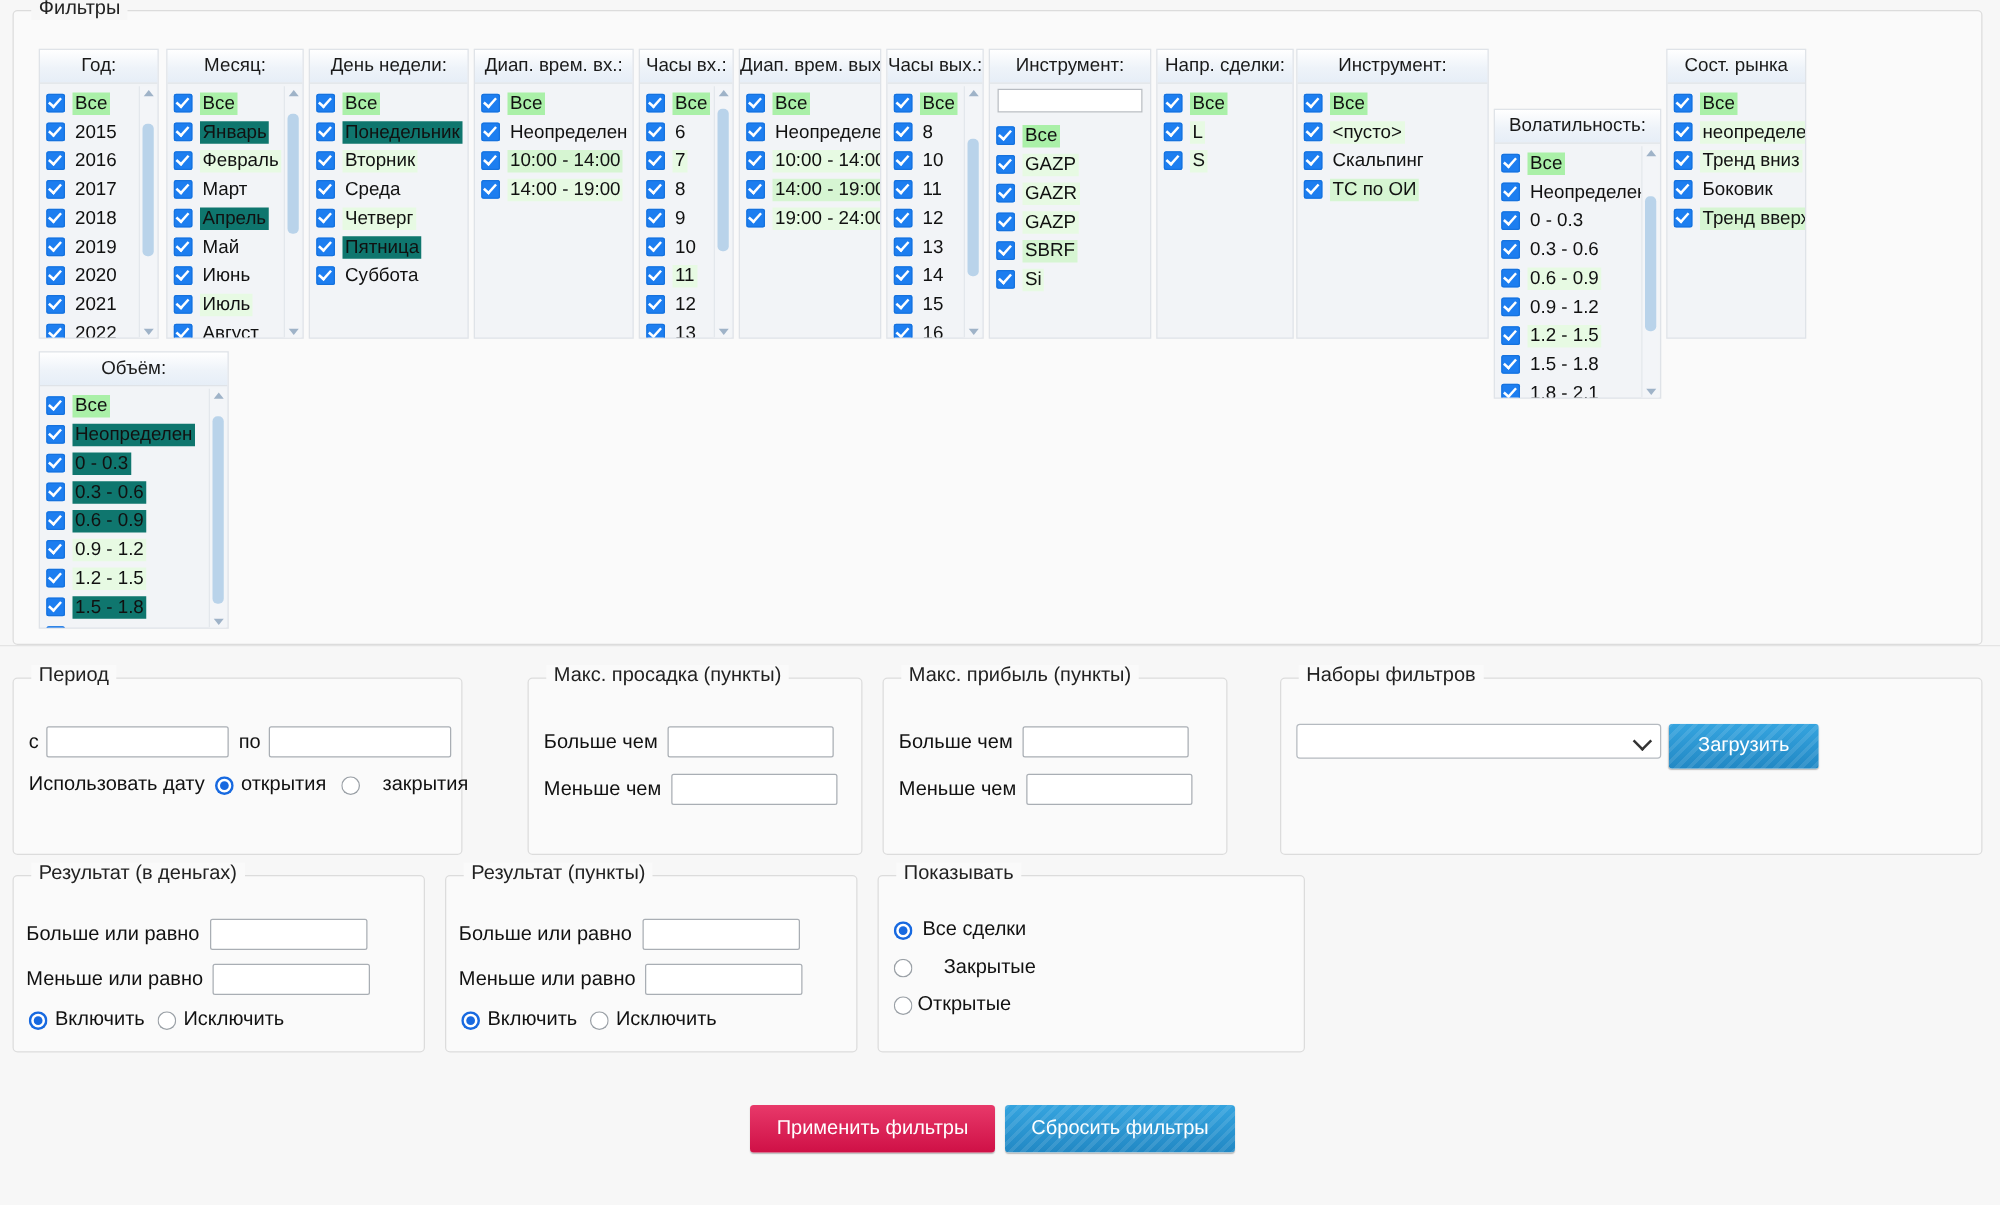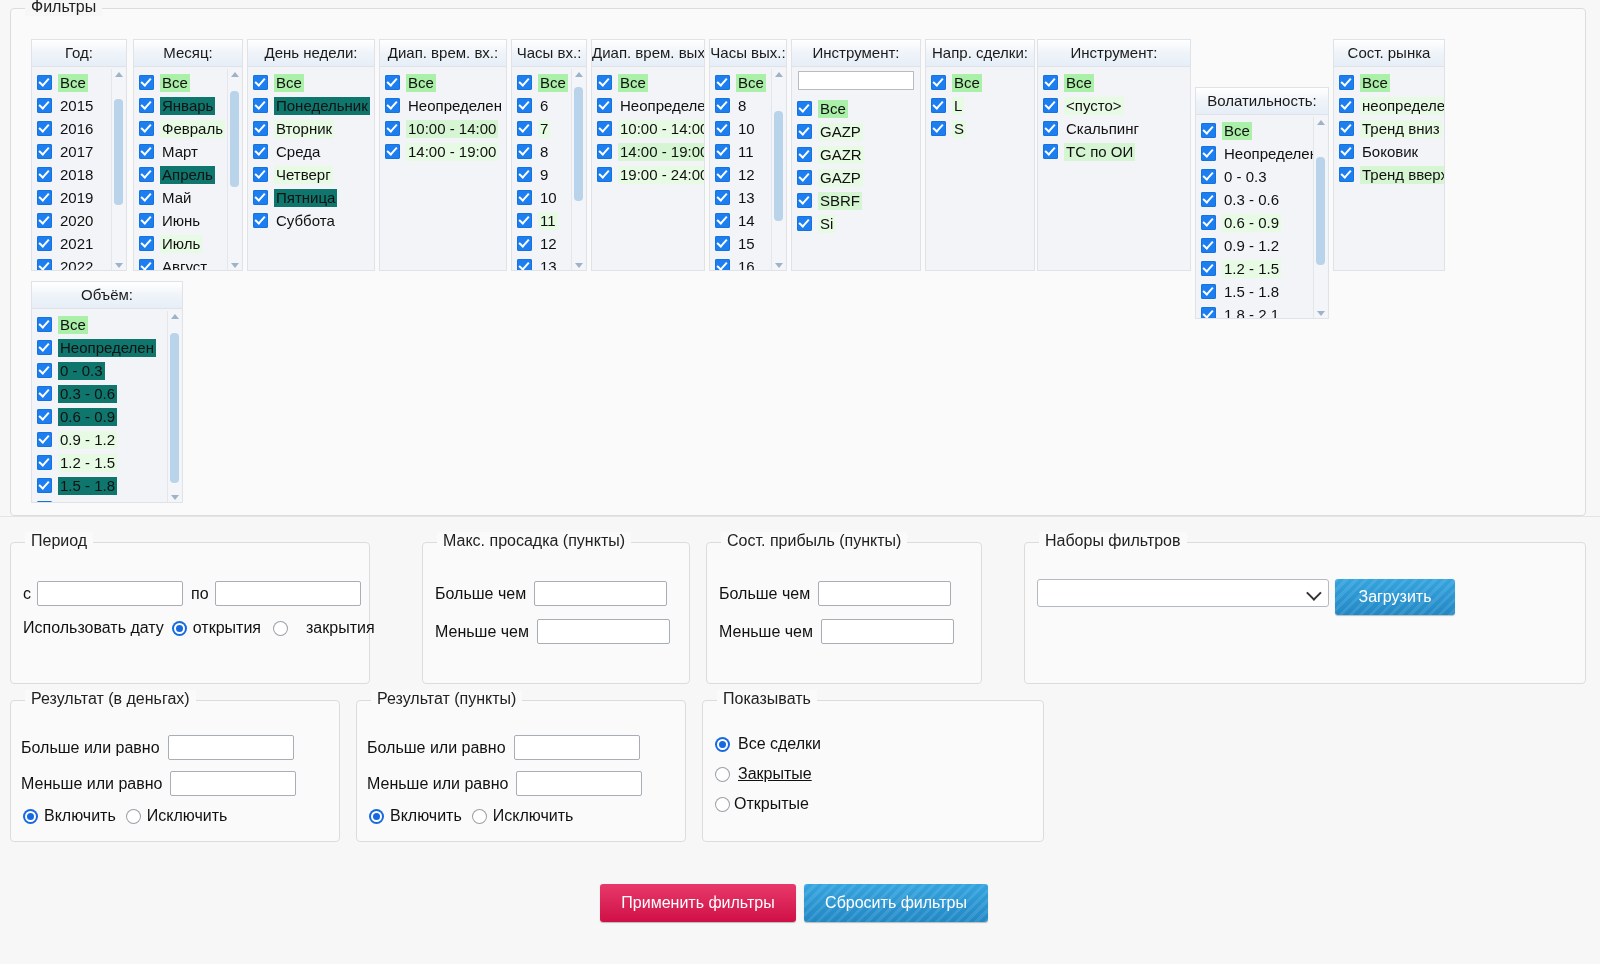--- a/index.html
+++ b/index.html
@@ -635,21 +635,21 @@
     <span class="t">Больше чем</span>
     <input class="tin" style="width: 133px; margin-left: 8px;" value="">
   </div>
   <div class="row" style="left:12px;top:76px;">
     <span class="t">Меньше чем</span>
     <input class="tin" style="width: 133px; margin-left: 8px;" value="">
   </div>
 </fieldset>
 
 <fieldset class="fs" style="left:704px;top:542px;width:276px;height:142px;">
-  <div class="lg">Сост. прибыль (пункты)</div>
+  <div class="lg">Макс. прибыль (пункты)</div>
   <div class="row" style="left:12px;top:38px;">
     <span class="t">Больше чем</span>
     <input class="tin" style="width: 133px; margin-left: 8px;" value="">
   </div>
   <div class="row" style="left:12px;top:76px;">
     <span class="t">Меньше чем</span>
     <input class="tin" style="width: 133px; margin-left: 8px;" value="">
   </div>
 </fieldset>
 
@@ -700,21 +700,21 @@
 
 <fieldset class="fs" style="left:700px;top:700px;width:342px;height:142px;">
   <div class="lg">Показывать</div>
   <div id="show-options">
       <div class="row" style="left: 12px; top: 34px;">
         <span class="rd on"></span>
         <span class="t" style="margin-left: 8px;">Все сделки</span>
       </div>
       <div class="row" style="left: 12px; top: 64px;">
         <span class="rd"></span>
-        <span class="t" style="margin-left: 8px; text-decoration: underline;">Закрытые</span>
+        <span class="t" style="margin-left: 25px;">Закрытые</span>
       </div>
       <div class="row" style="left: 12px; top: 94px;">
         <span class="rd"></span>
         <span class="t" style="margin-left: 4px;">Открытые</span>
       </div>
     </div>
 </fieldset>
 
 <button class="btn btn-red" style="left:600px;top:884px;width:196px;height:38px;">Применить фильтры</button>
 <button class="btn btn-blue" style="left:804px;top:884px;width:184px;height:38px;">Сбросить фильтры</button>

